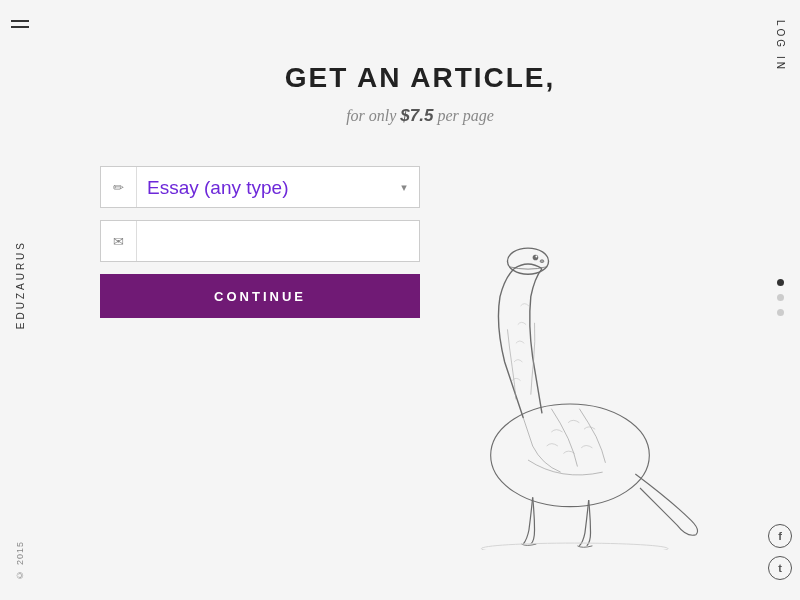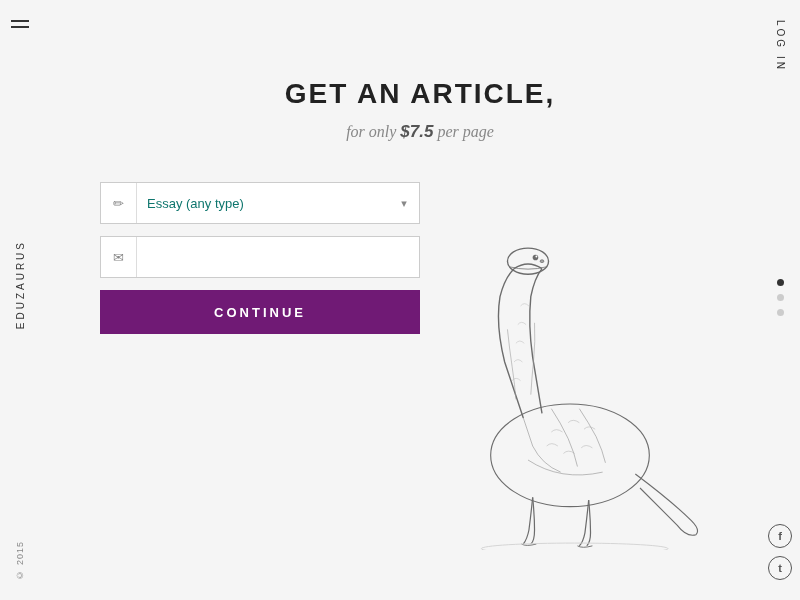--- a/index.html
+++ b/index.html
@@ -125,21 +125,21 @@
     }
 
     
     .main-content {
       flex: 1;
       height: 600px;
       display: flex;
       flex-direction: column;
       align-items: center;
       justify-content: flex-start;
-      padding-top: 76px;
+      padding-top: 60px;
       position: relative;
     }
 
     .headline {
       text-align: center;
       margin-bottom: 10px;
     }
 
     .headline-text {
       font-size: 28px;
@@ -201,22 +201,22 @@
       height: 40px;
     }
 
     .select-wrapper select {
       flex: 1;
       height: 40px;
       border: none;
       outline: none;
       background: transparent;
       padding: 0 10px;
-      font-size: 13px;
-      color: #0f766e;
+      font-size: 19px;
+      color: #6d28d9;
       appearance: none;
       cursor: pointer;
     }
 
     .select-arrow {
       width: 30px;
       display: flex;
       align-items: center;
       justify-content: center;
       color: #888;

